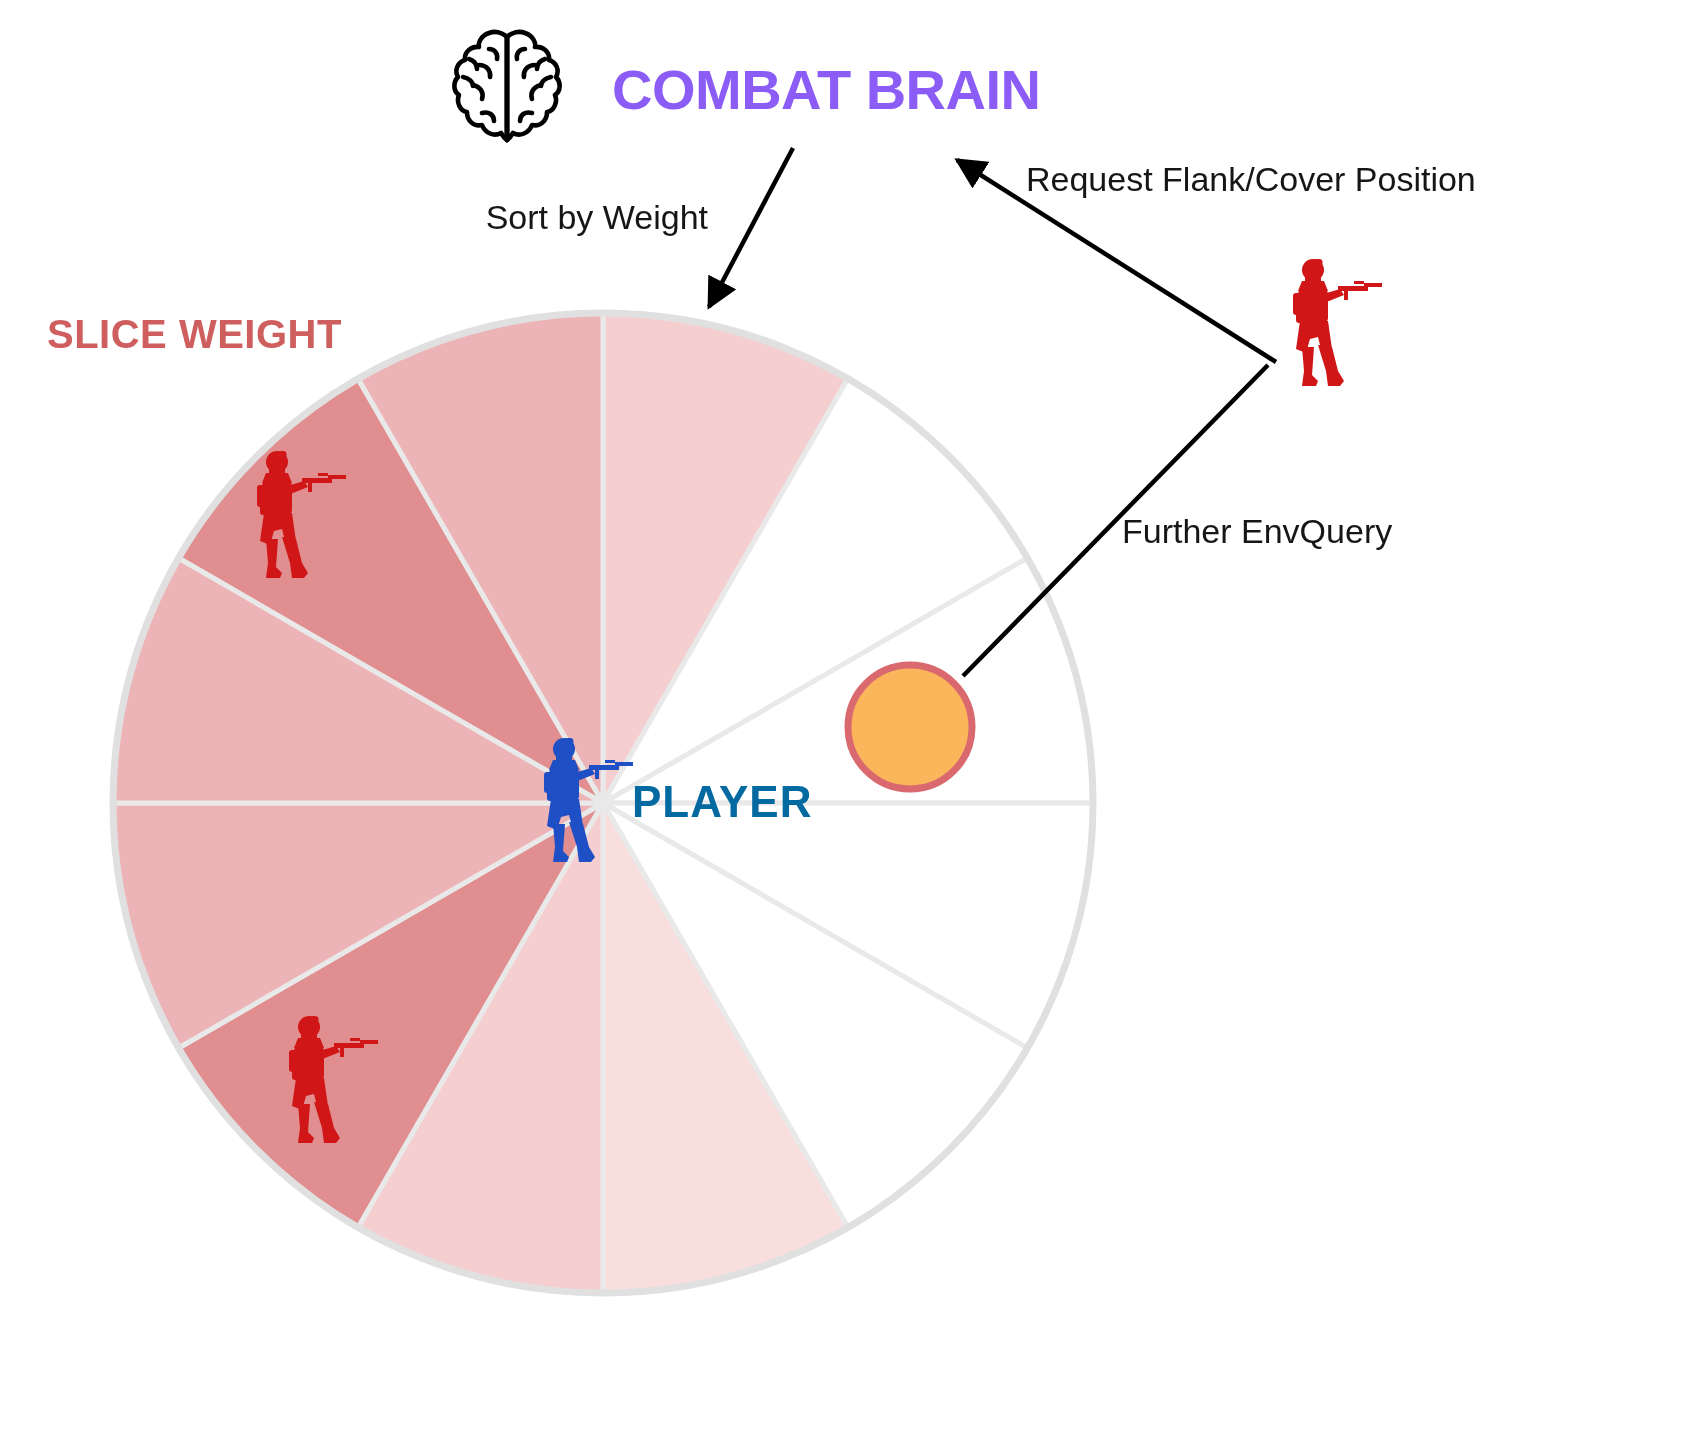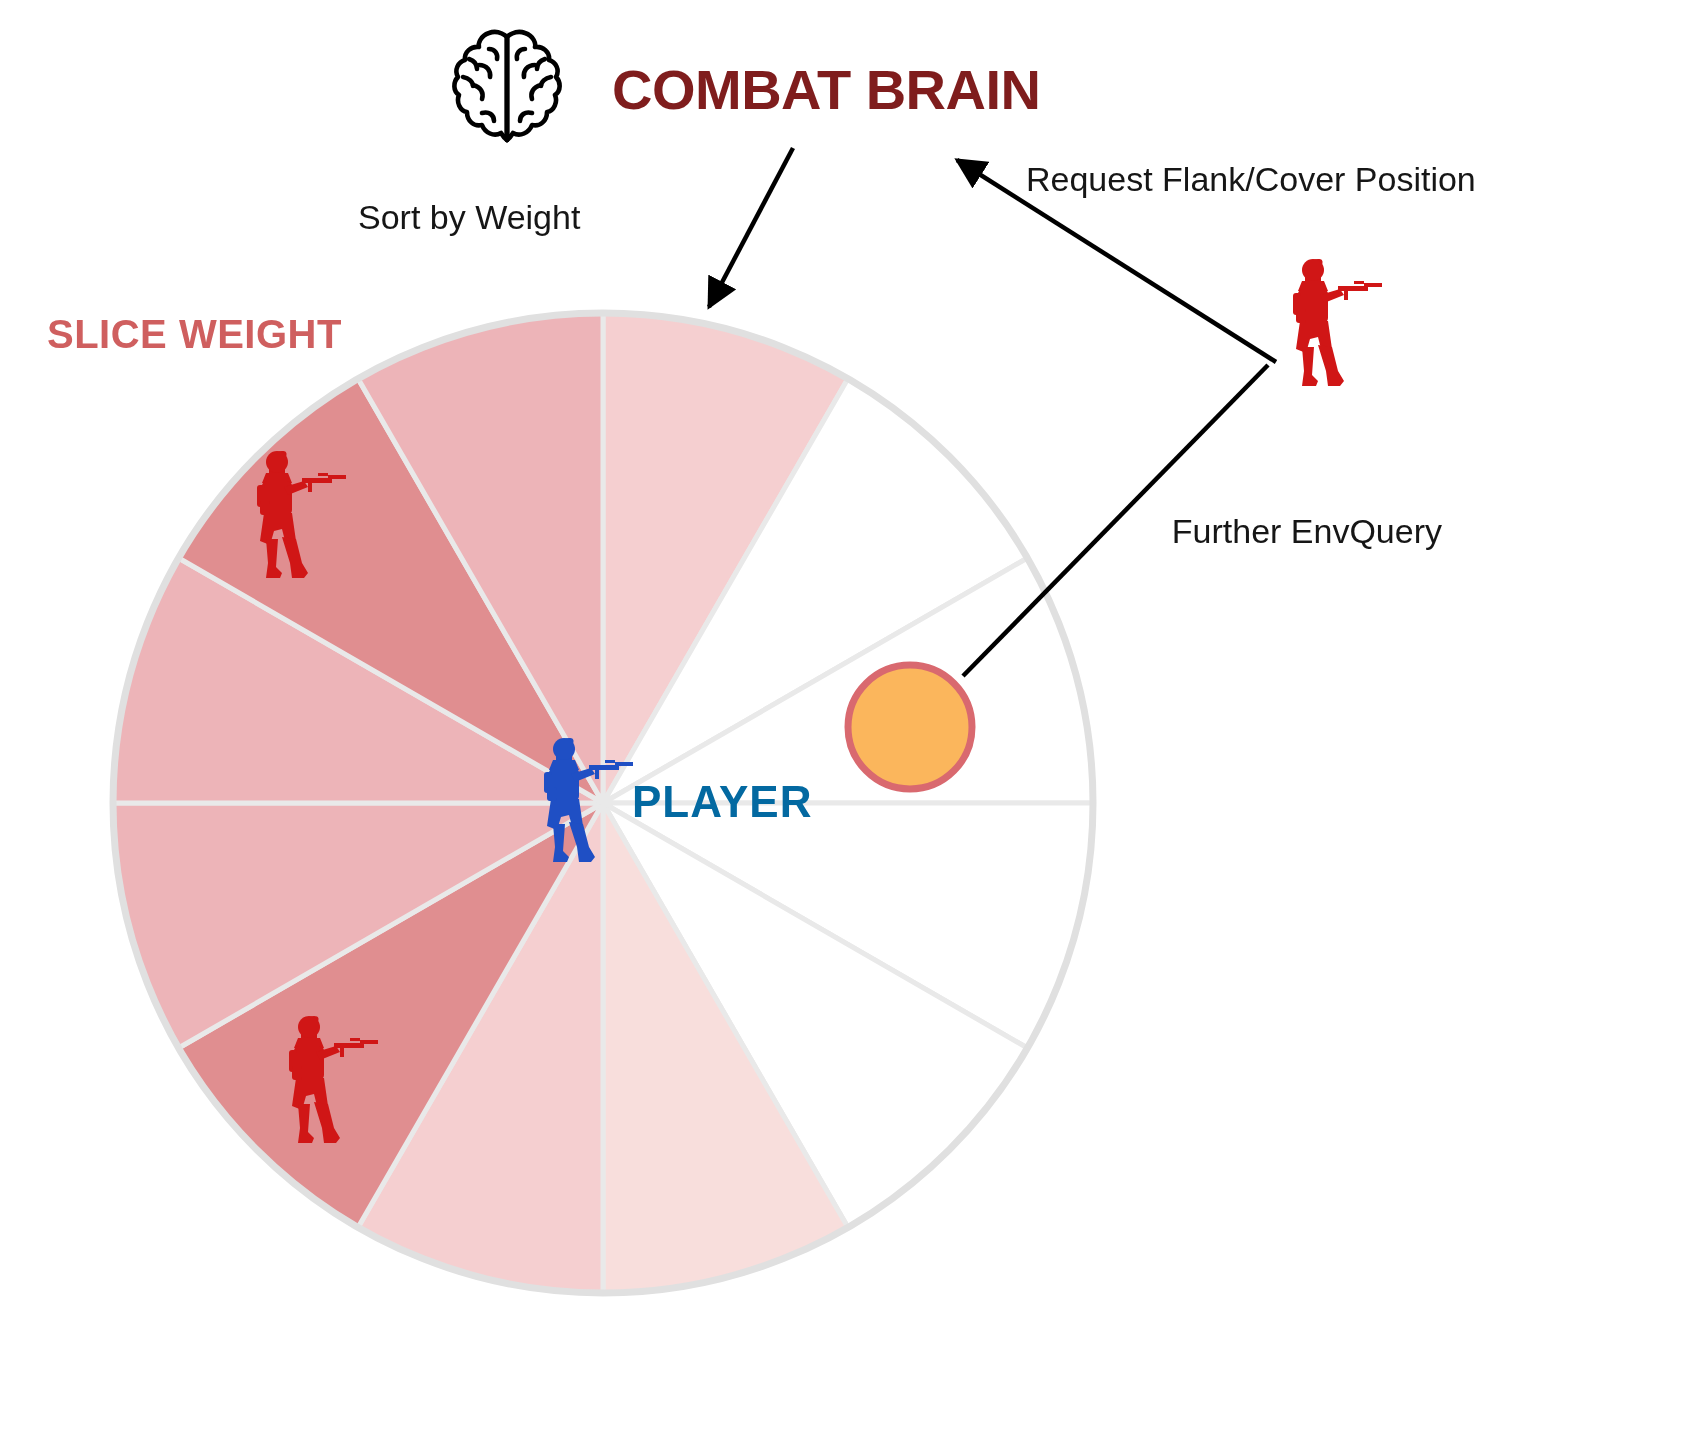--- a/index.html
+++ b/index.html
@@ -7,40 +7,40 @@
     width:1685px;height:1444px;position:relative;overflow:hidden;
     font-family:"Liberation Sans", sans-serif;color:#111;
   }
   .stage{position:absolute;inset:0;}
 
   
   #brain-icon{position:absolute;left:447px;top:25px;width:120px;height:125px;}
   #combat-title{
     position:absolute;left:612px;top:62px;
     font-size:56px;font-weight:bold;letter-spacing:-0.5px;
-    color:#7f1d1d;white-space:nowrap;line-height:1;
+    color:#8b5cf6;white-space:nowrap;line-height:1;
   }
   #sort-caption{
     position:absolute;left:358px;top:196px;width:350px;
-    text-align:left;font-size:34px;line-height:1.27;color:#161616;
+    text-align:right;font-size:34px;line-height:1.27;color:#161616;
   }
 
   
   #slice-weight-label{
     position:absolute;left:47px;top:312px;
     font-size:40px;font-weight:bold;color:#cf5f5f;
     letter-spacing:0.5px;white-space:nowrap;
   }
   #request-label{
     position:absolute;left:1026px;top:158px;
     font-size:34px;color:#161616;white-space:nowrap;line-height:1.27;
   }
   #envquery-label{
     position:absolute;left:1122px;top:510px;width:320px;
-    text-align:right;font-size:34px;line-height:1.27;color:#161616;
+    text-align:left;font-size:34px;line-height:1.27;color:#161616;
   }
   #player-label{
     position:absolute;left:632px;top:777px;
     font-size:44px;font-weight:bold;color:#0369a1;
     letter-spacing:1px;white-space:nowrap;
   }
 
   
   #wheel-svg{position:absolute;left:0;top:0;width:1685px;height:1444px;}
   #arrows-svg{position:absolute;left:0;top:0;width:1685px;height:1444px;

